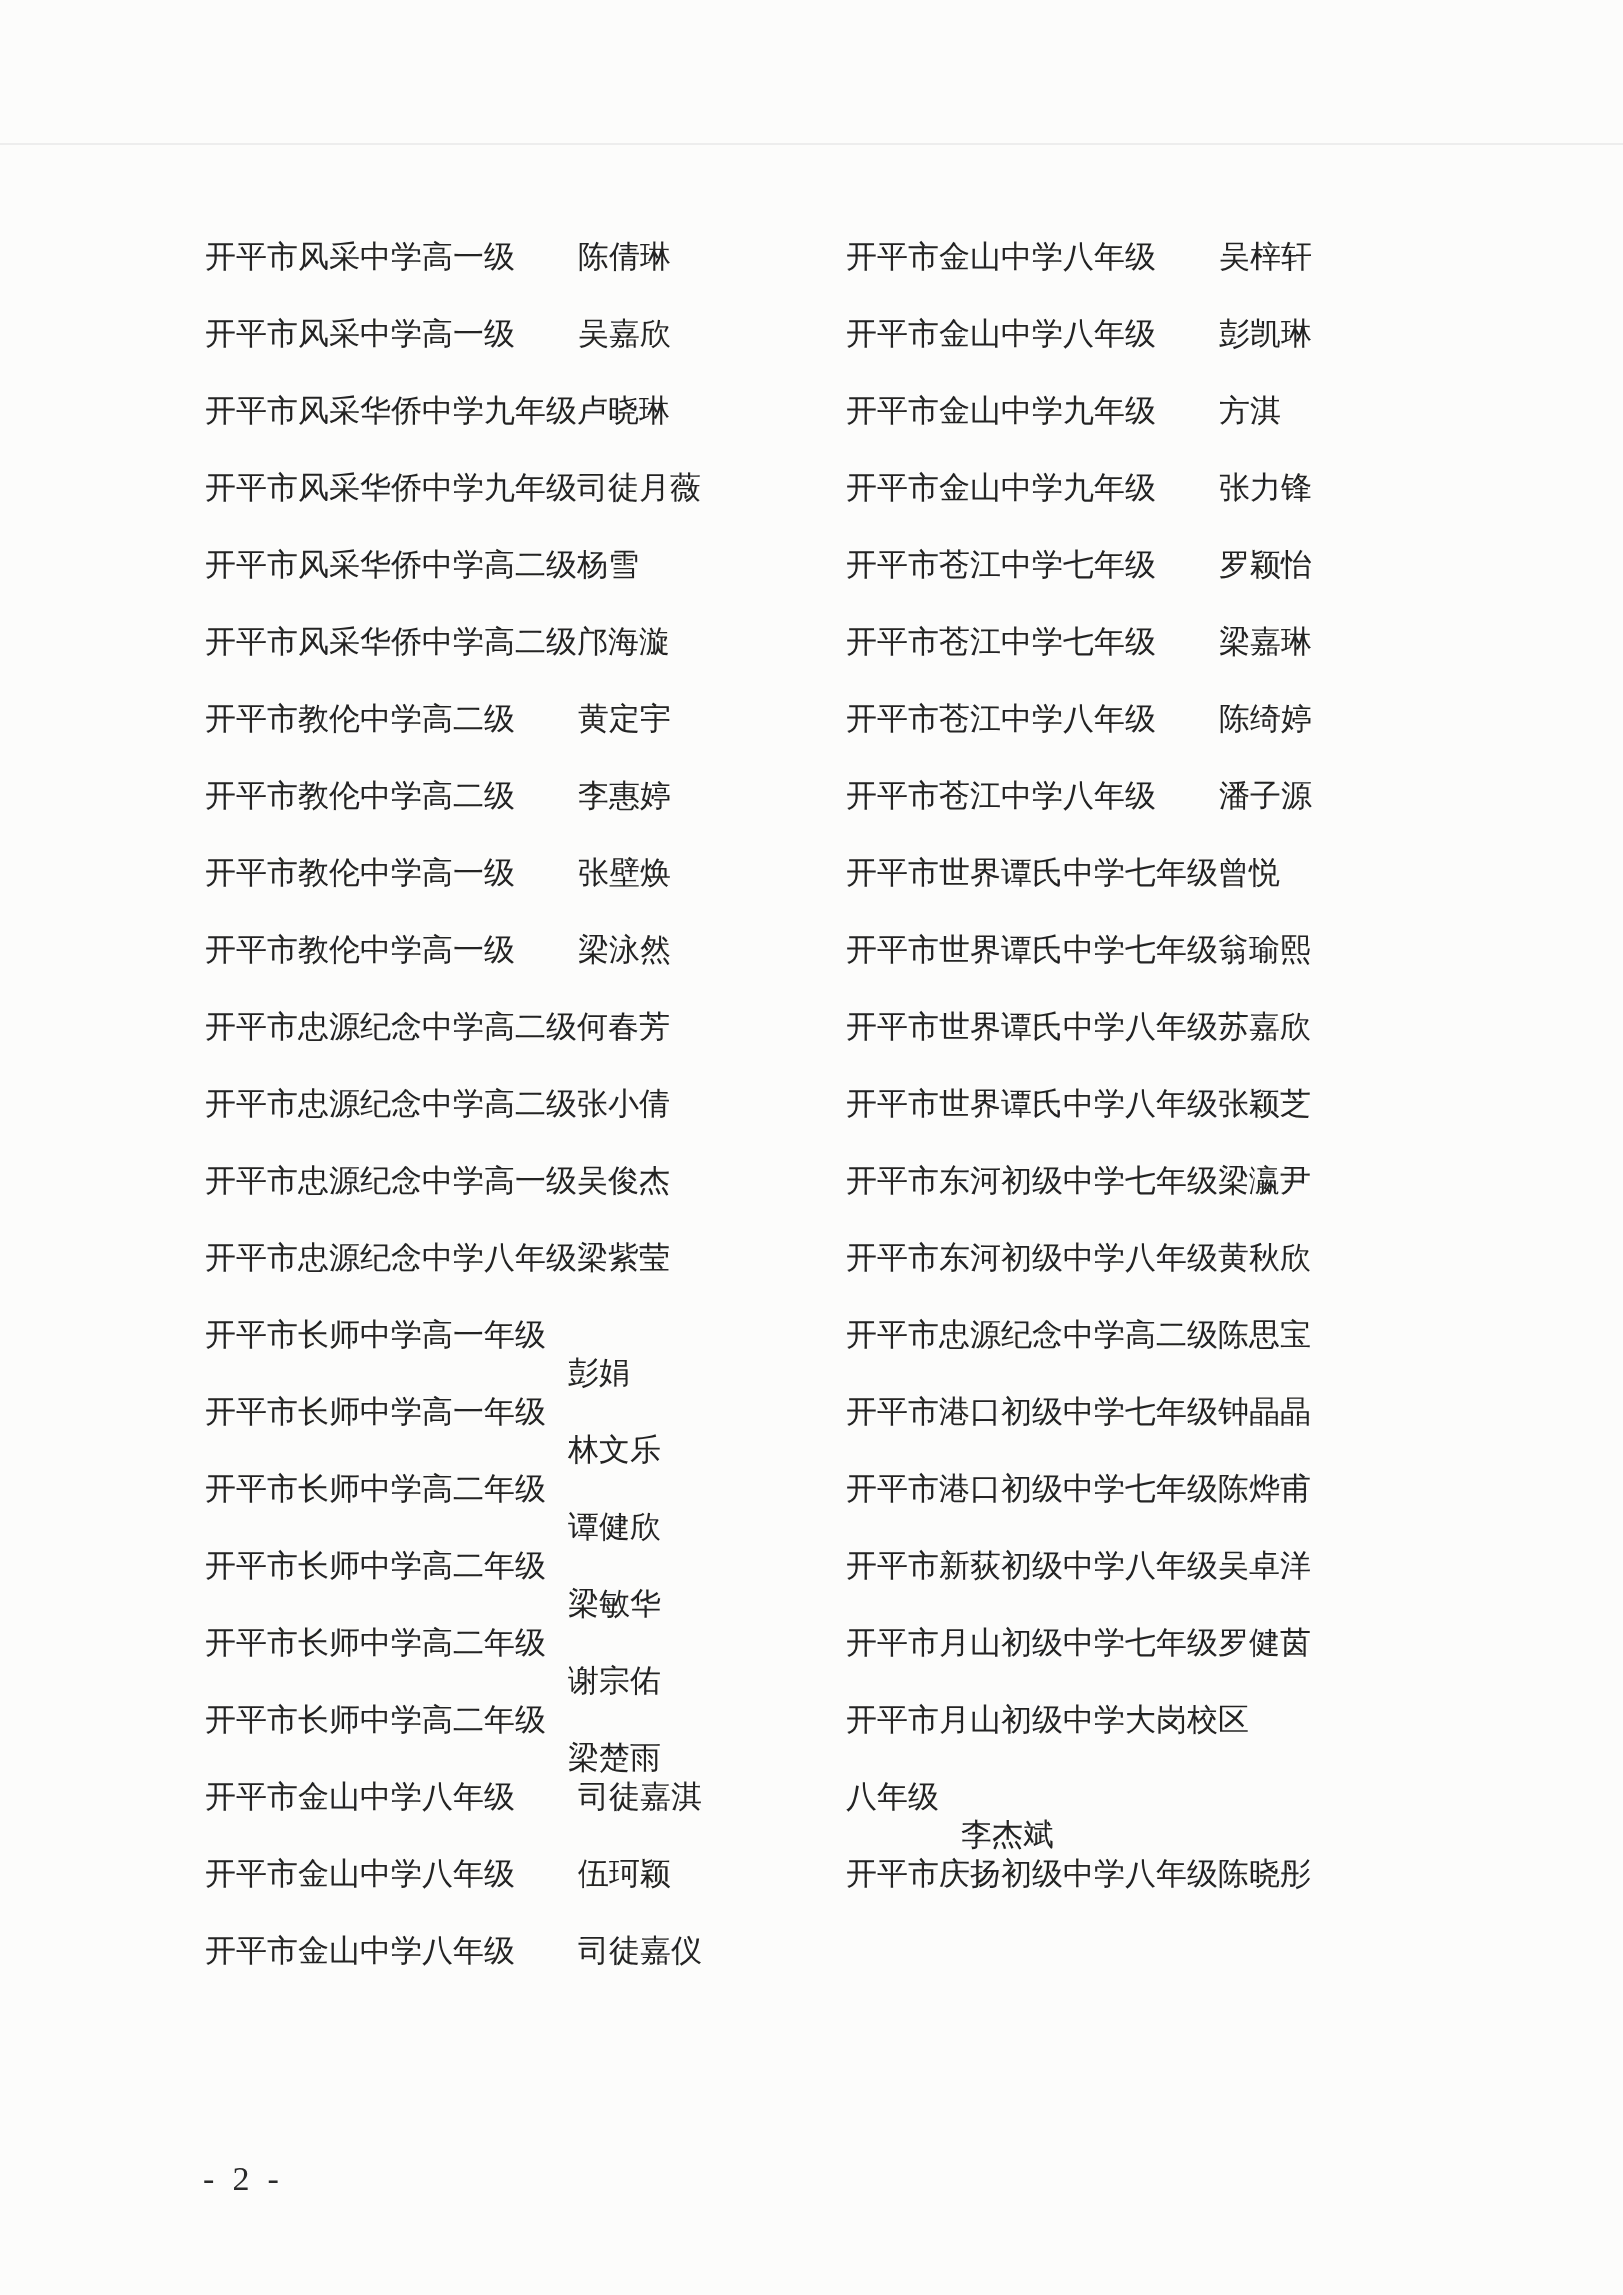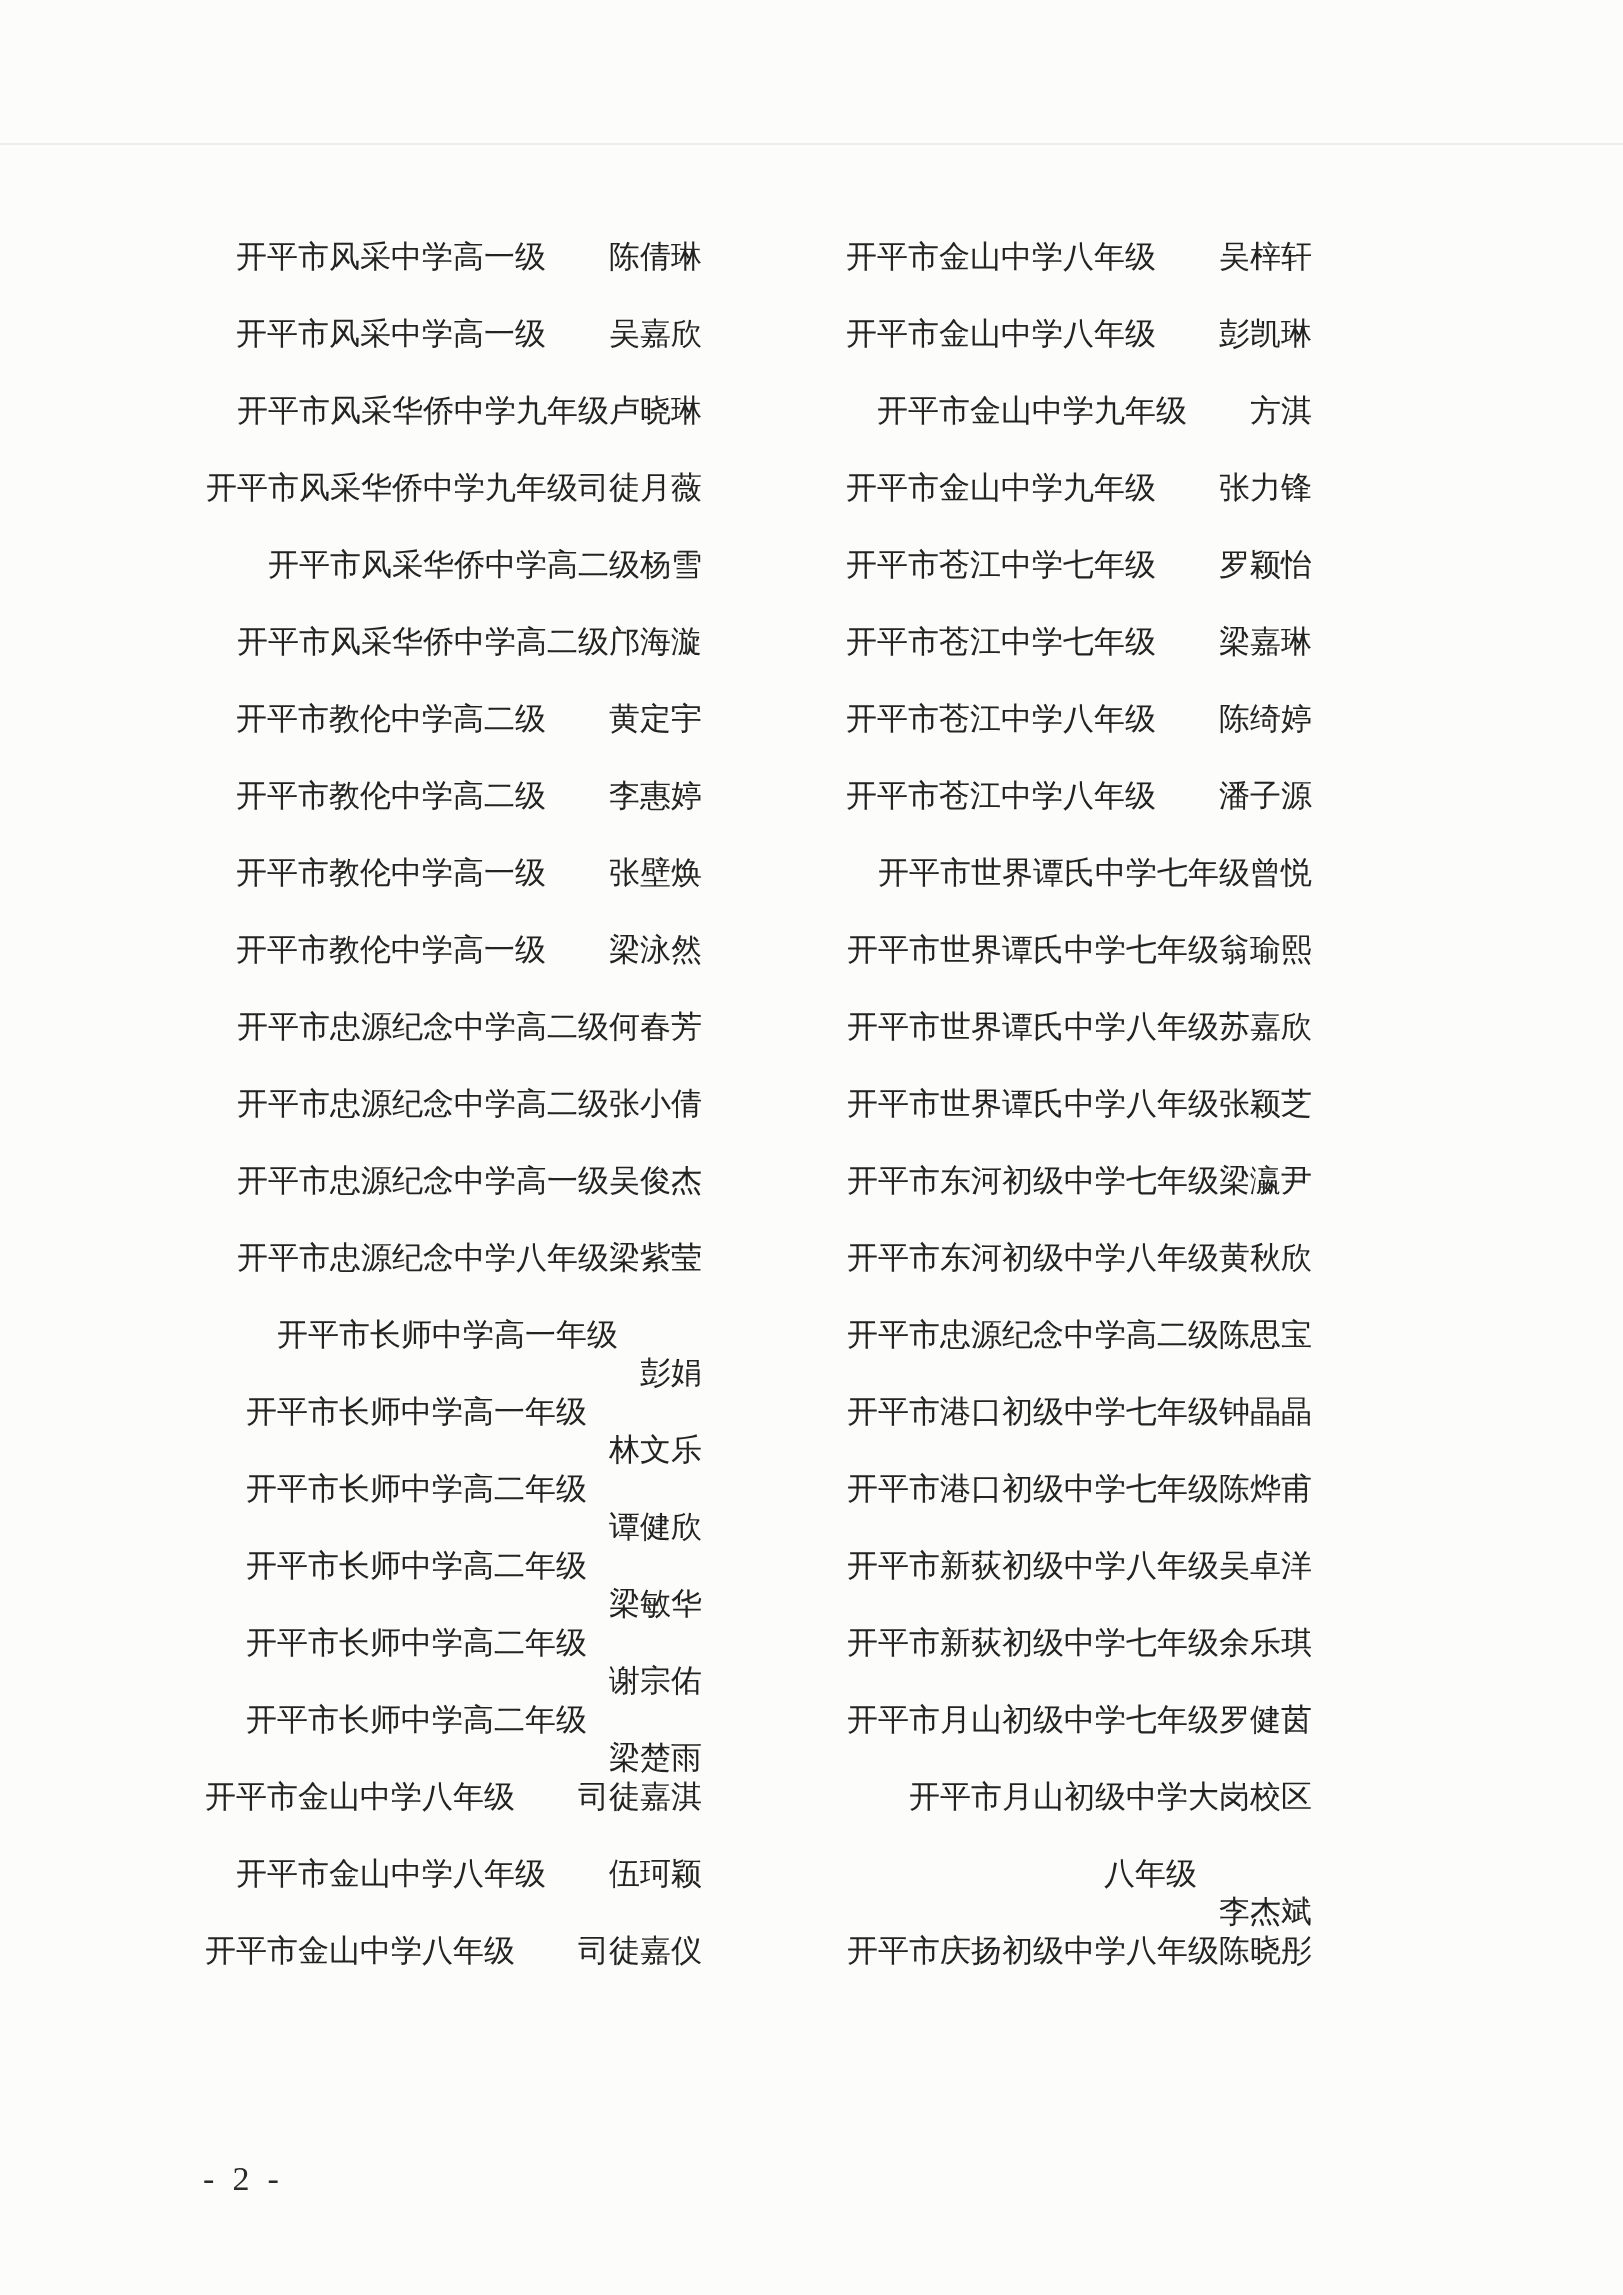--- a/index.html
+++ b/index.html
@@ -18,21 +18,20 @@
     top:143px;
     width:1623px;
     height:2px;
     background:#ededed;
   }
   .col{
     position:absolute;
     top:240px;
     font-size:31px;
     line-height:34px;
-    text-align:right;
   }
   .col-left{left:205px;}
   .col-right{left:846px;}
   .row{
     height:77px;
     white-space:nowrap;
   }
   .school,.name{display:inline-block;vertical-align:top;}
   .gap-wide{margin-left:63px;}
   .gap-medium{}
@@ -92,21 +91,20 @@
     <div class="row"><span class="school">开平市世界谭氏中学七年级</span><span class="name gap-medium">曾悦</span></div>
     <div class="row"><span class="school">开平市世界谭氏中学七年级</span><span class="name gap-medium">翁瑜熙</span></div>
     <div class="row"><span class="school">开平市世界谭氏中学八年级</span><span class="name gap-medium">苏嘉欣</span></div>
     <div class="row"><span class="school">开平市世界谭氏中学八年级</span><span class="name gap-medium">张颖芝</span></div>
     <div class="row"><span class="school">开平市东河初级中学七年级</span><span class="name gap-medium">梁瀛尹</span></div>
     <div class="row"><span class="school">开平市东河初级中学八年级</span><span class="name gap-medium">黄秋欣</span></div>
     <div class="row"><span class="school">开平市忠源纪念中学高二级</span><span class="name gap-medium">陈思宝</span></div>
     <div class="row"><span class="school">开平市港口初级中学七年级</span><span class="name gap-medium">钟晶晶</span></div>
     <div class="row"><span class="school">开平市港口初级中学七年级</span><span class="name gap-medium">陈烨甫</span></div>
     <div class="row"><span class="school">开平市新荻初级中学八年级</span><span class="name gap-medium">吴卓洋</span></div>
-    <div class="row"><span class="school">开平市新荻初级中学七年级</span><span class="name gap-medium">余乐琪</span></div>
     <div class="row"><span class="school">开平市月山初级中学七年级</span><span class="name gap-medium">罗健茵</span></div>
     <div class="row"><span class="school">开平市月山初级中学大岗校区</span></div>
     <div class="row"><span class="school">八年级</span><span class="name gap-narrow">李杰斌</span></div>
     <div class="row"><span class="school">开平市庆扬初级中学八年级</span><span class="name gap-medium">陈晓彤</span></div>
   </div>
 
   <div class="page-number">- 2 -</div>
 
 </div>
 

